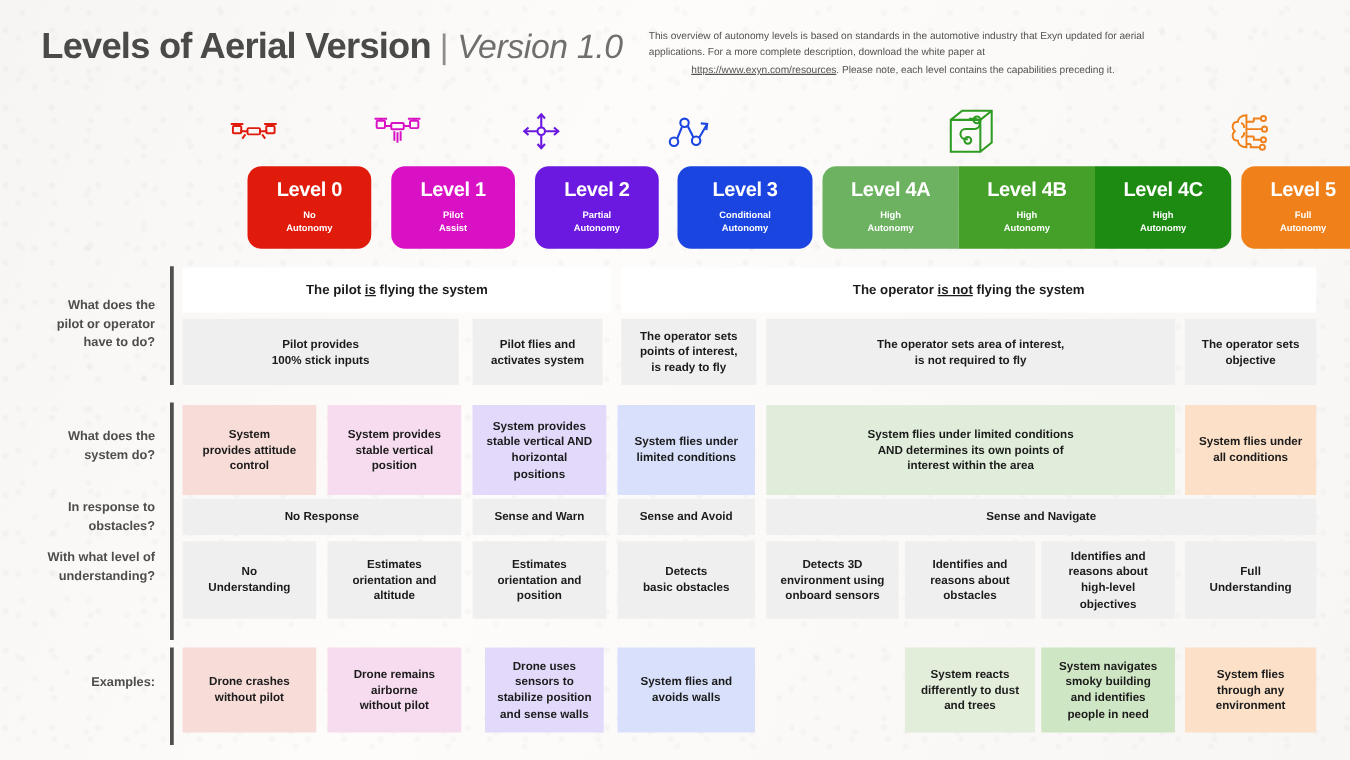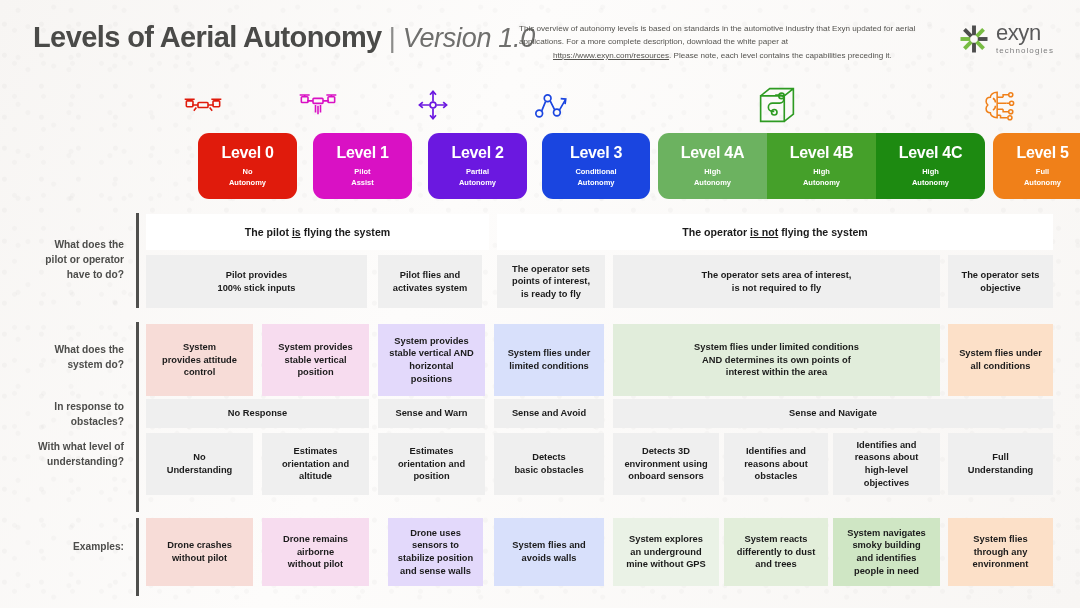--- a/index.html
+++ b/index.html
@@ -89,45 +89,27 @@
   }
   .divider { position: absolute; width: 2.5px; background: #4f4f4d; left: 136px; }
 </style>
 </head>
 <body>
 
 <div id="page">
 
   <div id="header">
     <div id="title-wrap">
-      <span id="title-main">Levels of Aerial Autonomy</span>
+      <span id="title-main">Levels of Aerial Version</span>
       <span id="title-pipe">|</span>
       <span id="title-version">Version 1.0</span>
     </div>
 
     <div id="intro"><span>This overview of autonomy levels is based on standards in the automotive industry that Exyn updated for aerial applications. For a more complete description, download the white paper at </span><a href="#">https://www.exyn.com/resources</a><span>. Please note, each level contains the capabilities preceding it.</span></div>
 
-    <div id="logo">
-      <svg id="logo-mark" viewBox="0 0 40 40">
-        <g stroke-linecap="butt">
-          <rect x="17.4" y="2" width="5.2" height="13" fill="#4d4d4d"></rect>
-          <rect x="17.4" y="25" width="5.2" height="13" fill="#4d4d4d"></rect>
-          <rect x="2" y="17.4" width="13" height="5.2" fill="#78bc43"></rect>
-          <rect x="25" y="17.4" width="13" height="5.2" fill="#4d4d4d"></rect>
-          <rect x="17.4" y="2" width="5.2" height="13" fill="#78bc43" transform="rotate(45 20 20)"></rect>
-          <rect x="17.4" y="25" width="5.2" height="13" fill="#78bc43" transform="rotate(45 20 20)"></rect>
-          <rect x="17.4" y="2" width="5.2" height="13" fill="#4d4d4d" transform="rotate(-45 20 20)"></rect>
-          <rect x="17.4" y="25" width="5.2" height="13" fill="#78bc43" transform="rotate(-45 20 20)"></rect>
-        </g>
-      </svg>
-      <div id="logo-text">
-        <span id="logo-name">exyn</span>
-        <span id="logo-sub">technologies</span>
-      </div>
-    </div>
   </div>
 
   <div id="icon-row">
     <div class="icon-cell" style="left:153px;width:99px">
       <svg width="40" height="30" viewBox="0 0 48 34" fill="none" stroke="#e01b0c" stroke-width="1.9">
         <rect x="18" y="14" width="12" height="6" rx="1"></rect>
         <path d="M18 17h-7M37 17h-7"></path>
         <rect x="4" y="12" width="8" height="7" rx="1"></rect>
         <rect x="36" y="12" width="8" height="7" rx="1"></rect>
         <path d="M2 10h12M34 10h12M8 10v2M40 10v2"></path>
@@ -309,23 +291,20 @@
 without pilot</div>
   <div class="cell" style="left:262px;top:518px;width:107px;height:68px;background:#f7dcef;white-space:pre-line">Drone remains
 airborne
 without pilot</div>
   <div class="cell" style="left:388px;top:518px;width:95px;height:68px;background:#e3d9fb;white-space:pre-line">Drone uses
 sensors to
 stabilize position
 and sense walls</div>
   <div class="cell" style="left:494px;top:518px;width:110px;height:68px;background:#d8e0fb;white-space:pre-line">System flies and
 avoids walls</div>
-  <div class="cell" style="left:613px;top:518px;width:106px;height:68px;background:#eaf2e6;white-space:pre-line">System explores
-an underground
-mine without GPS</div>
   <div class="cell" style="left:724px;top:518px;width:104px;height:68px;background:#e2eeda;white-space:pre-line">System reacts
 differently to dust
 and trees</div>
   <div class="cell" style="left:833px;top:518px;width:107px;height:68px;background:#cfe6c4;white-space:pre-line">System navigates
 smoky building
 and identifies
 people in need</div>
   <div class="cell" style="left:948px;top:518px;width:105px;height:68px;background:#fce0c8;white-space:pre-line">System flies
 through any
 environment</div>

